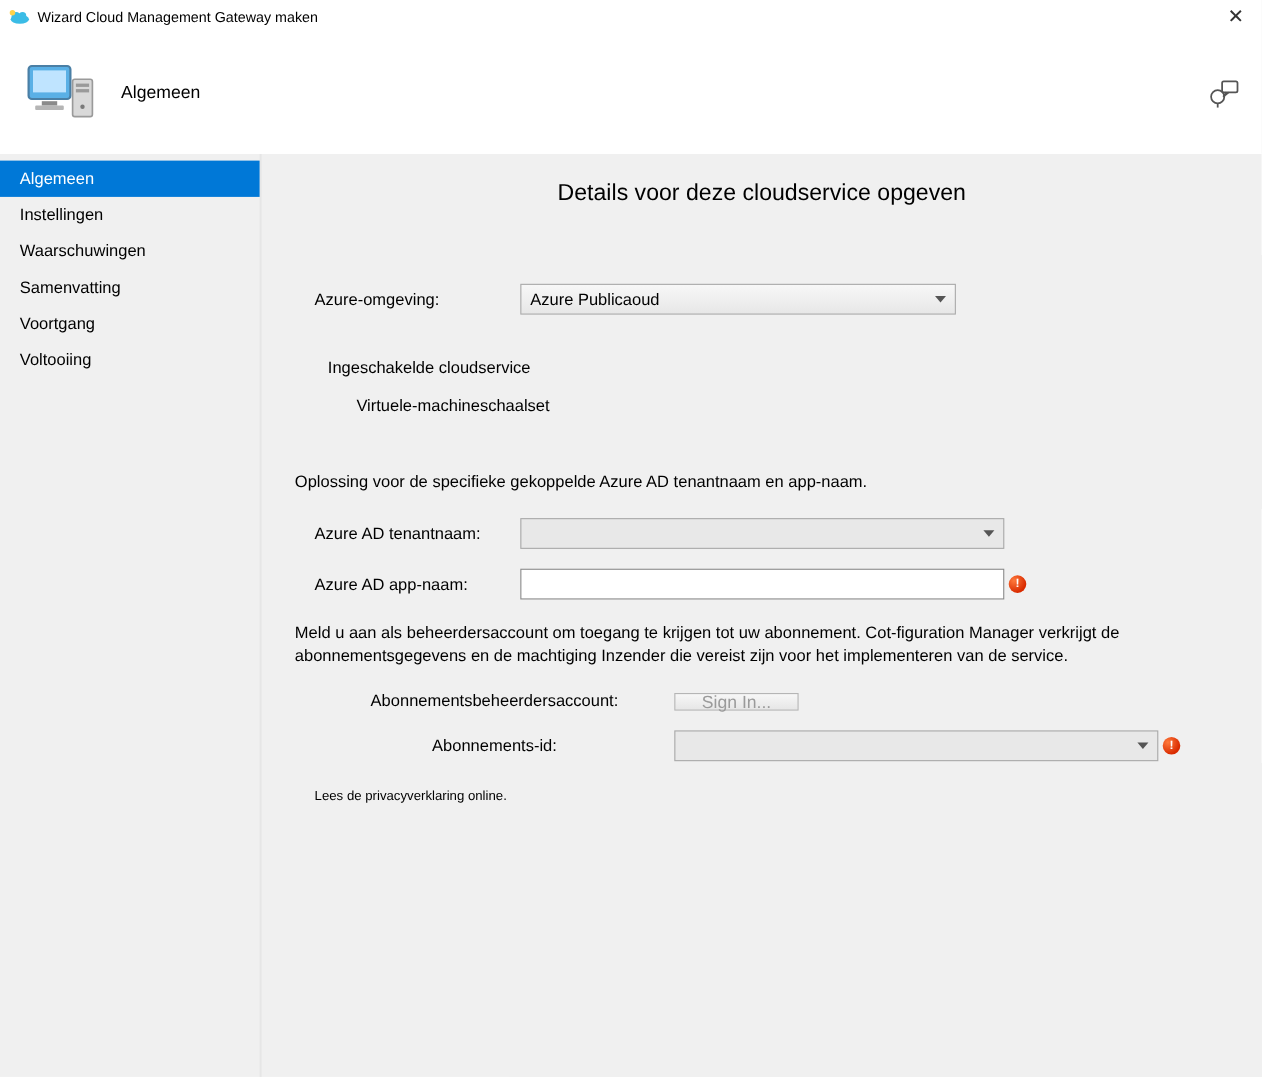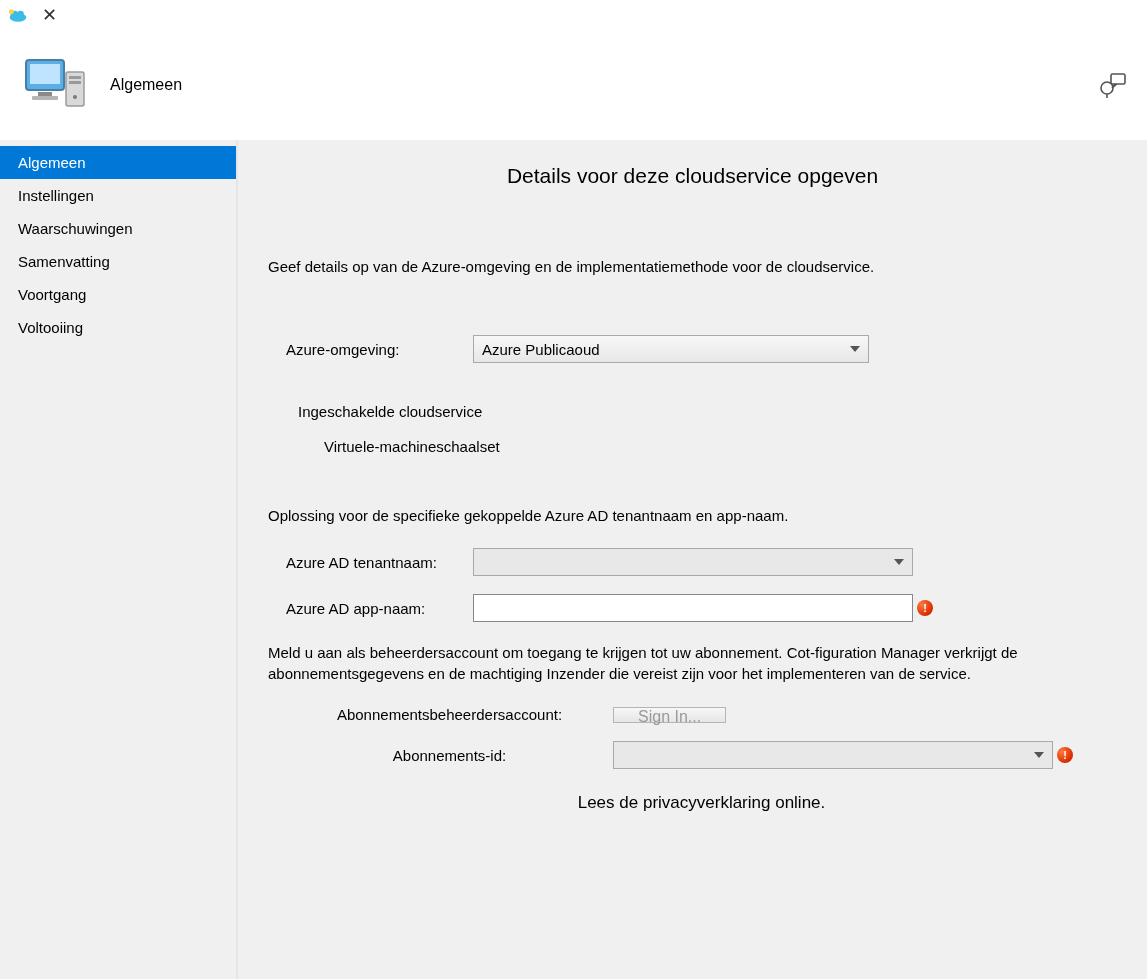--- a/index.html
+++ b/index.html
@@ -43,34 +43,35 @@
     .section-text { font-size: 15px; margin-top: 20px; margin-bottom: 22px; line-height: 1.4; }
 
     .textfield { height: 28px; background: #fff; border: 1px solid #888; padding: 0 6px; font-size: 15px; }
     .textfield.w2 { width: 440px; }
 
     .error-badge { width: 16px; height: 16px; border-radius: 50%; background: radial-gradient(circle at 30% 30%, #ff7a3c, #d92b00 70%); display: inline-flex; align-items: center; justify-content: center; color: #fff; font-size: 11px; font-weight: bold; margin-left: 4px; }
 
     .btn { height: 16px; padding: 0 24px; background: linear-gradient(#f7f7f7,#e6e6e6); border: 1px solid #b5b5b5; color: #888; font-size: 16px; cursor: pointer; text-align: center; }
     .btn.disabled { color: #9a9a9a; }
 
-    .link-text { font-size: 17px; padding-left: 18px; margin-top: 24px; color: #000; cursor: pointer; text-align: center; }
+    .link-text { font-size: 12px; padding-left: 18px; margin-top: 24px; color: #000; cursor: pointer; }
   </style>
 </head>
 <body>
 
 <div class="titlebar">
   <span class="titlebar-icon">
     <svg class="cloud-svg" viewBox="0 0 24 16">
       <ellipse cx="12" cy="11" rx="10" ry="5" fill="#3bbce6"></ellipse>
       <circle cx="8" cy="8" r="5" fill="#3bbce6"></circle>
       <circle cx="15" cy="7" r="4" fill="#3bbce6"></circle>
       <circle cx="4" cy="4" r="3" fill="#ffd24a"></circle>
     </svg>
   </span>
+  <span class="titlebar-text">Wizard Cloud Management Gateway maken</span>
   <span class="close-x">✕</span>
 </div>
 
 <div class="header-band">
   <span class="hdr-icon">
     <svg viewBox="0 0 70 70">
       <rect x="6" y="10" width="38" height="30" rx="3" fill="#5ab0e6" stroke="#4a7fa5" stroke-width="2"></rect>
       <rect x="10" y="14" width="30" height="20" fill="#bfe4ff"></rect>
       <rect x="18" y="42" width="14" height="4" fill="#8a8a8a"></rect>
       <rect x="12" y="46" width="26" height="4" rx="1" fill="#b5b5b5"></rect>
@@ -98,21 +99,20 @@
     <div class="sidebar-item"><span>Instellingen</span></div>
     <div class="sidebar-item"><span>Waarschuwingen</span></div>
     <div class="sidebar-item"><span>Samenvatting</span></div>
     <div class="sidebar-item"><span>Voortgang</span></div>
     <div class="sidebar-item"><span>Voltooiing</span></div>
   </div>
 
   <div class="content">
     <div class="page-title">Details voor deze cloudservice opgeven</div>
 
-    <div class="desc-text">Geef details op van de Azure-omgeving en de implementatiemethode voor de cloudservice.</div>
 
     <div class="form-row">
       <span class="form-label">Azure-omgeving:</span>
       <span class="combo w1">
         <span>Azure Publicaoud</span>
         <span class="combo-chevron"></span>
       </span>
     </div>
 
     <div class="group-label">Ingeschakelde cloudservice</div>

